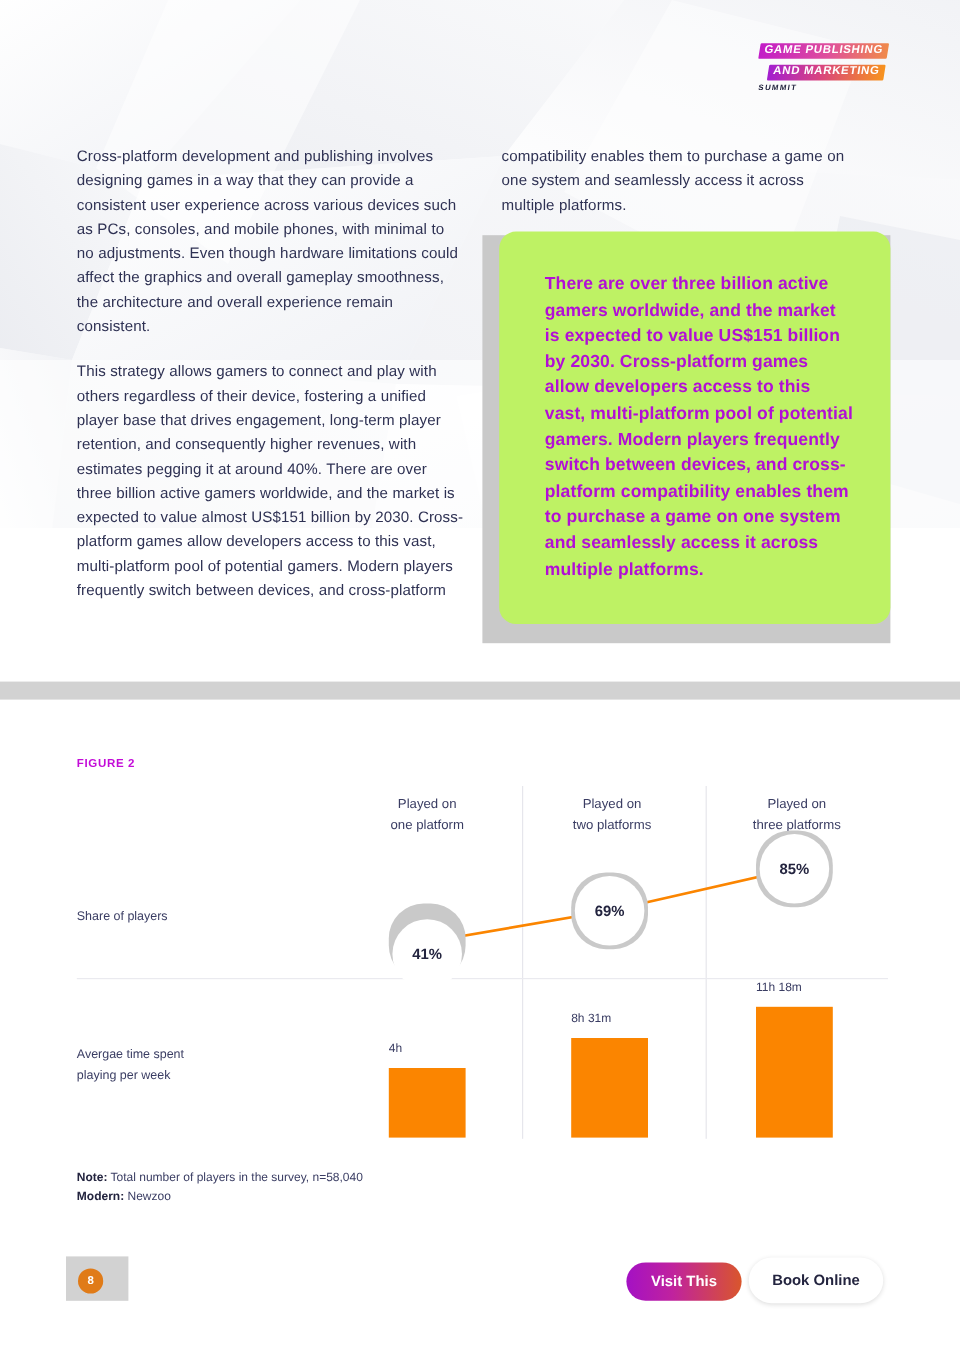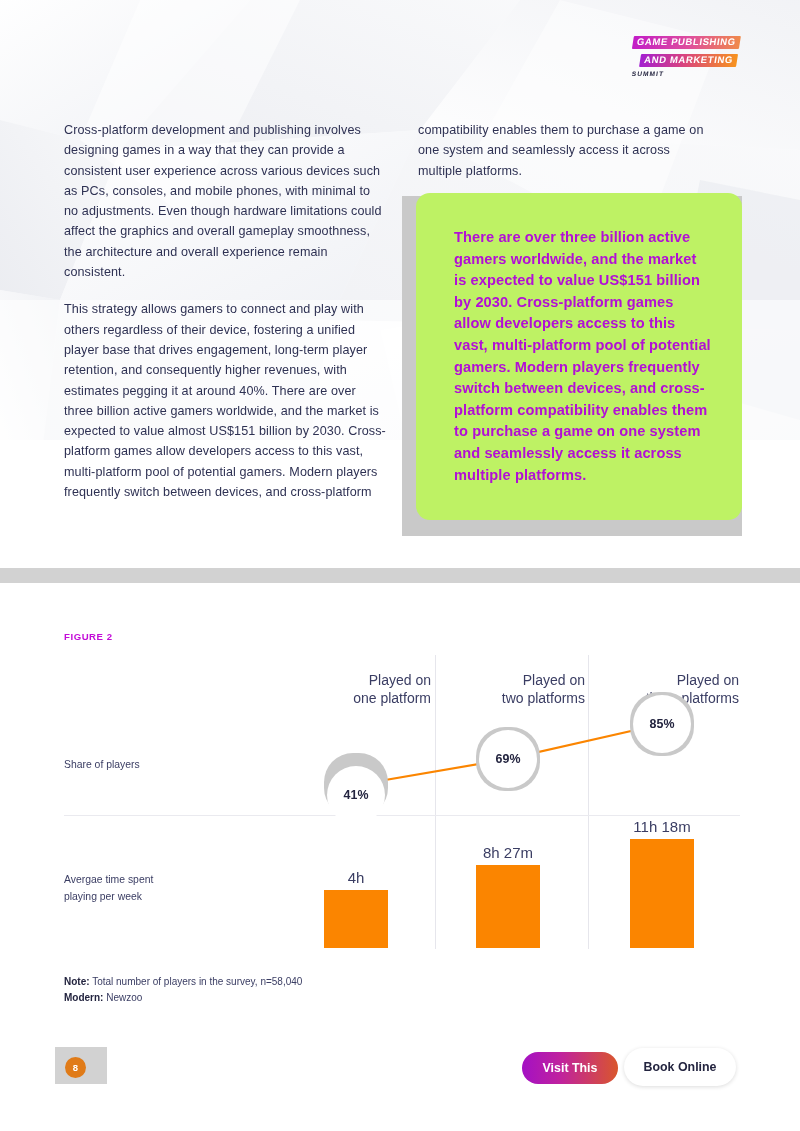--- a/index.html
+++ b/index.html
@@ -165,24 +165,24 @@
   .vline.v2 { left: 524px; }
   .hline {
     position: absolute;
     left: 0; top: 160px;
     width: 676px; height: 1px;
     background: #eaeaef;
   }
 
   .col-head {
     position: absolute;
-    top: 16px;
+    top: 6px;
     width: 150px;
-    text-align: right;
-    font-size: 14px;
+    text-align: center;
+    font-size: 11px;
     line-height: 18px;
     color: #3a3d63;
   }
   .col-head.c1 { left: 217px; }
   .col-head.c2 { left: 371px; }
   .col-head.c3 { left: 525px; }
 
   .row-label {
     position: absolute;
     left: 0;
@@ -233,22 +233,22 @@
     bottom: 7px;
     z-index: 2;
   }
   .bar.b1 { left: 260px; width: 64px; height: 58px; }
   .bar.b2 { left: 412px; width: 64px; height: 83px; }
   .bar.b3 { left: 566px; width: 64px; height: 109px; }
 
   .bar-value {
     position: absolute;
     width: 64px;
-    text-align: center;
-    font-size: 15px;
+    text-align: left;
+    font-size: 10px;
     color: #3a3d63;
     z-index: 2;
   }
   .bv1 { left: 260px; top: 214px; }
   .bv2 { left: 412px; top: 189px; }
   .bv3 { left: 566px; top: 163px; }
 
   
   .notes {
     position: absolute;
@@ -420,21 +420,21 @@
       <div class="disc">41%</div>
     </div>
     <div class="marker m2">
       <div class="disc">69%</div>
     </div>
     <div class="marker m3">
       <div class="disc">85%</div>
     </div>
 
     <div class="bar-value bv1">4h</div>
-    <div class="bar-value bv2">8h 27m</div>
+    <div class="bar-value bv2">8h 31m</div>
     <div class="bar-value bv3">11h 18m</div>
 
     <div class="bar b1"></div>
     <div class="bar b2"></div>
     <div class="bar b3"></div>
   </div>
 
   <div class="notes">
     <div><b>Note:</b><span> Total number of players in the survey, n=58,040</span></div>
     <div><b>Modern:</b><span> Newzoo</span></div>

